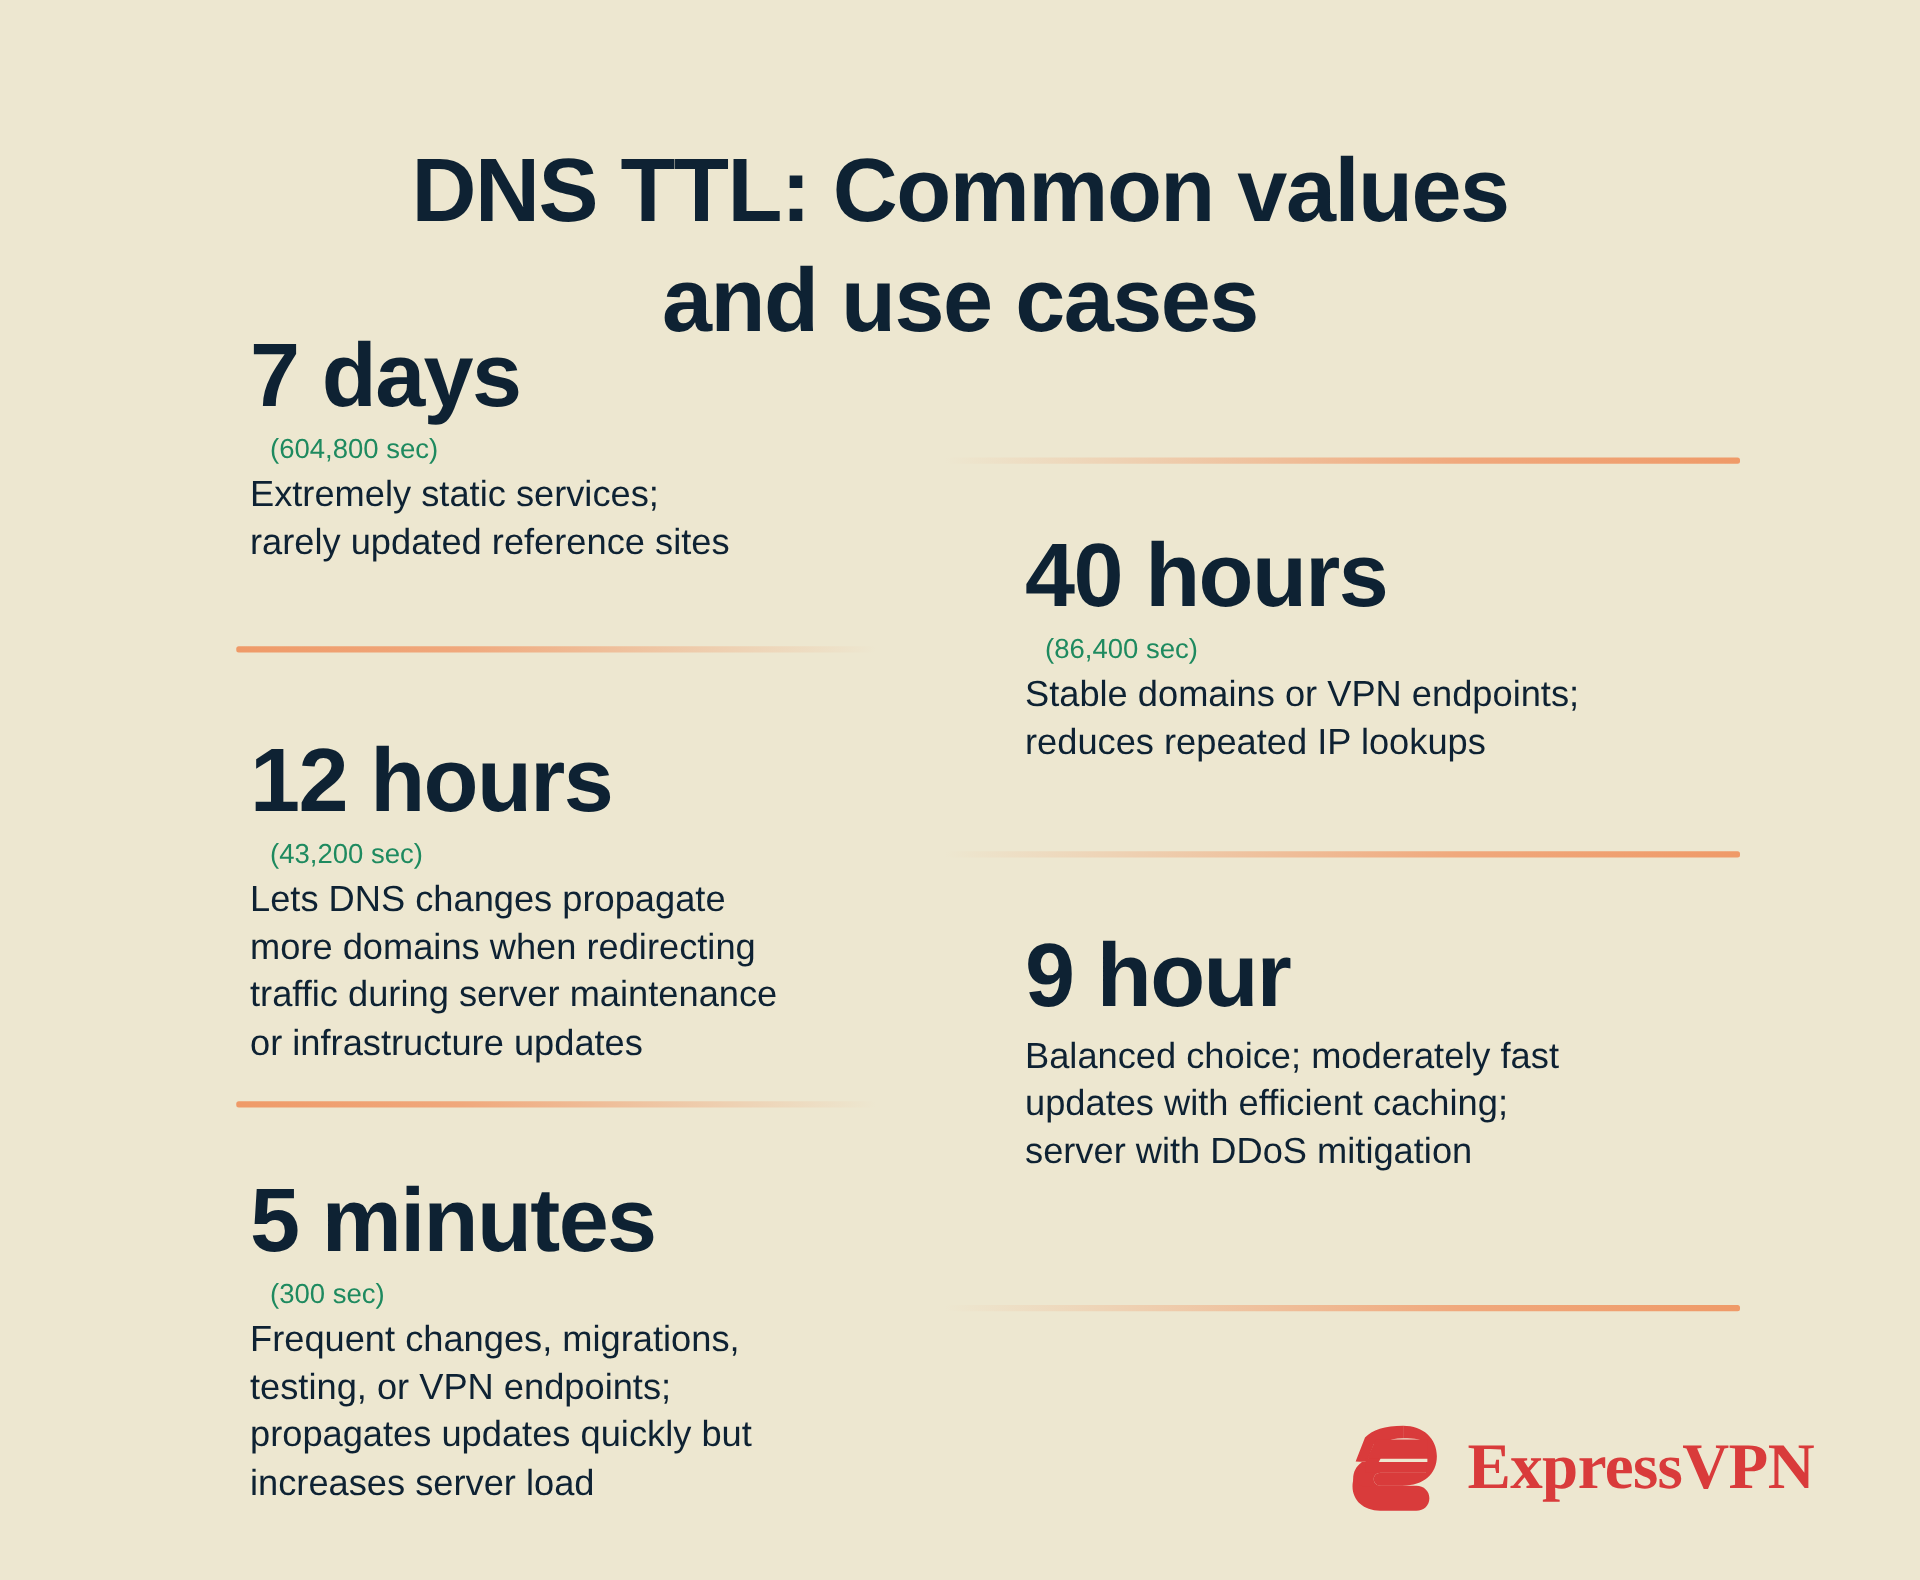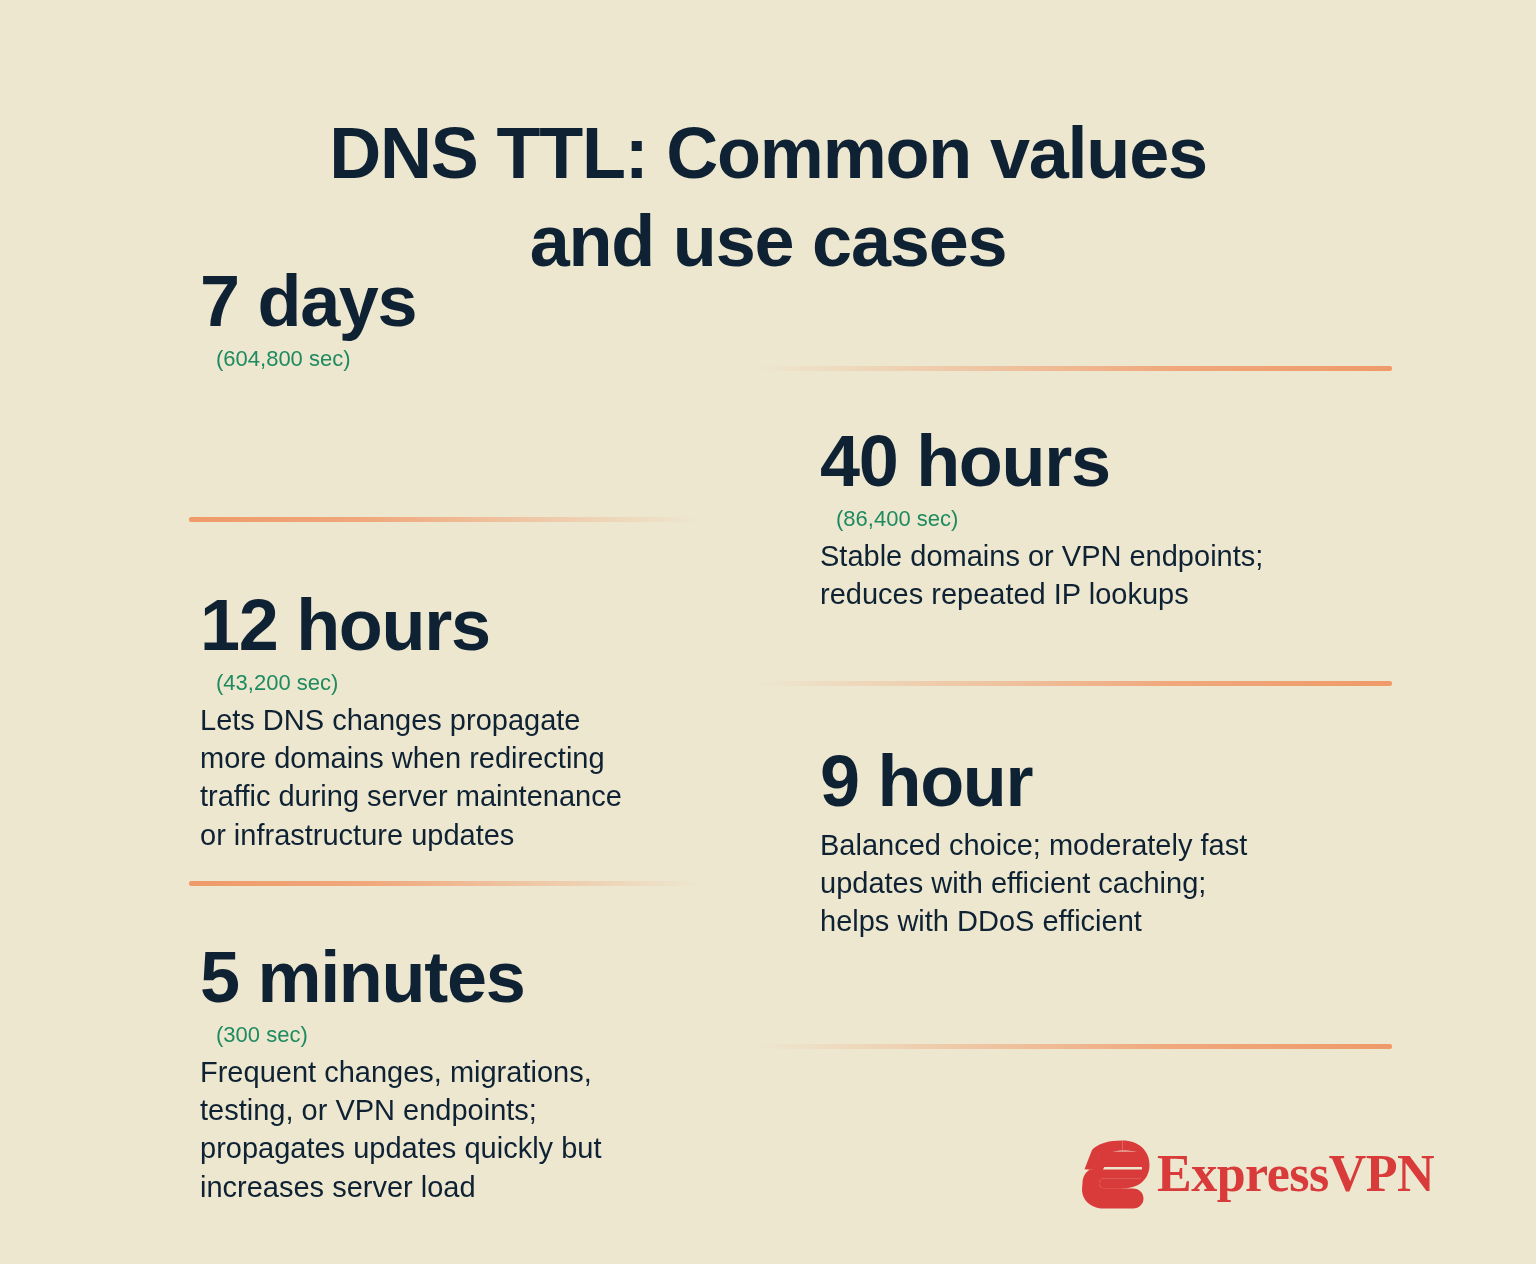--- a/index.html
+++ b/index.html
@@ -87,21 +87,21 @@
     background: linear-gradient(to right, rgba(237,231,208,0) 0%, #F0A87C 65%, #EF9A68 100%);
   }
 
   
   .logo {
     position: absolute;
     left: 1078px;
     top: 1138px;
     display: flex;
     align-items: center;
-    gap: 1px;
+    gap: 18px;
   }
   .logo-mark { width: 78px; height: 72px; display: block; }
   .logo-wordmark {
     font-family: "Liberation Serif", serif;
     font-size: 52px;
     font-weight: 700;
     color: #D93B3B;
     letter-spacing: -0.5px;
     line-height: 1;
   }
@@ -112,20 +112,22 @@
 <div class="infographic">
 
   <h1 class="title">DNS TTL: Common values
 and use cases</h1>
 
   <div class="col col-left">
 
     <div class="entry" style="top:264px;">
       <div class="entry-value">7 days</div>
       <div class="entry-seconds">(604,800 sec)</div>
+      <div class="entry-desc">Extremely static services;
+rarely updated reference sites</div>
     </div>
 
     <div class="entry" style="top:588px;">
       <div class="entry-value">12 hours</div>
       <div class="entry-seconds">(43,200 sec)</div>
       <div class="entry-desc">Lets DNS changes propagate
 more domains when redirecting
 traffic during server maintenance
 or infrastructure updates</div>
     </div>
@@ -147,21 +149,21 @@
       <div class="entry-value">40 hours</div>
       <div class="entry-seconds">(86,400 sec)</div>
       <div class="entry-desc">Stable domains or VPN endpoints;
 reduces repeated IP lookups</div>
     </div>
 
     <div class="entry" style="top:744px;">
       <div class="entry-value">9 hour</div>
       <div class="entry-desc">Balanced choice; moderately fast
 updates with efficient caching;
-helps with DDoS efficient</div>
+server with DDoS mitigation</div>
     </div>
 
   </div>
 
   <div class="divider divider-left" style="top:517px;"></div>
   <div class="divider divider-left" style="top:881px;"></div>
   <div class="divider divider-right" style="top:366px;"></div>
   <div class="divider divider-right" style="top:681px;"></div>
   <div class="divider divider-right" style="top:1044px;"></div>
 

